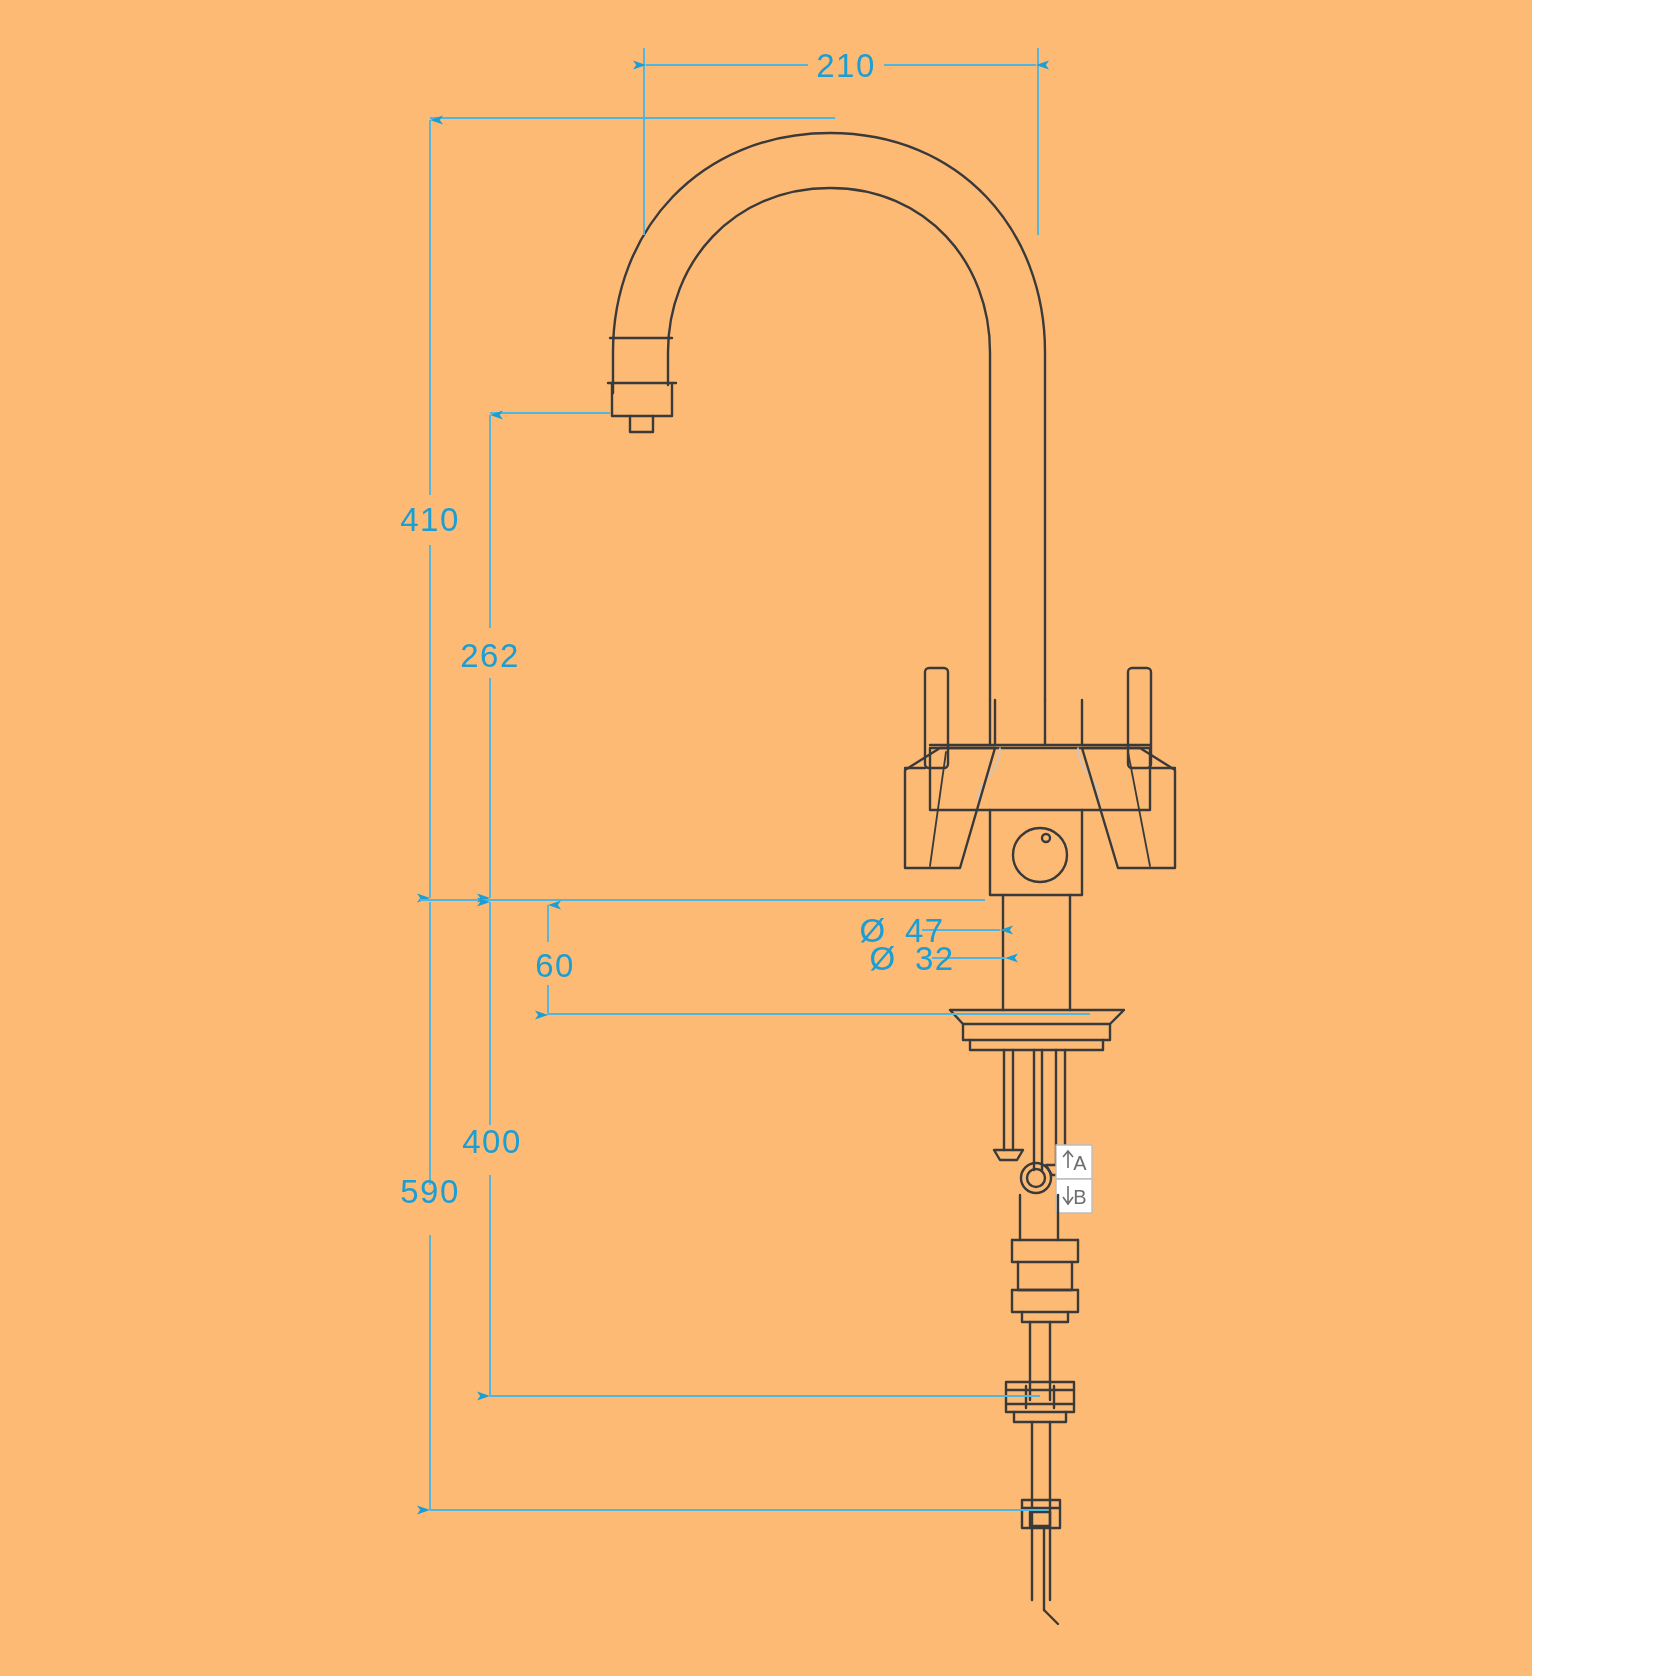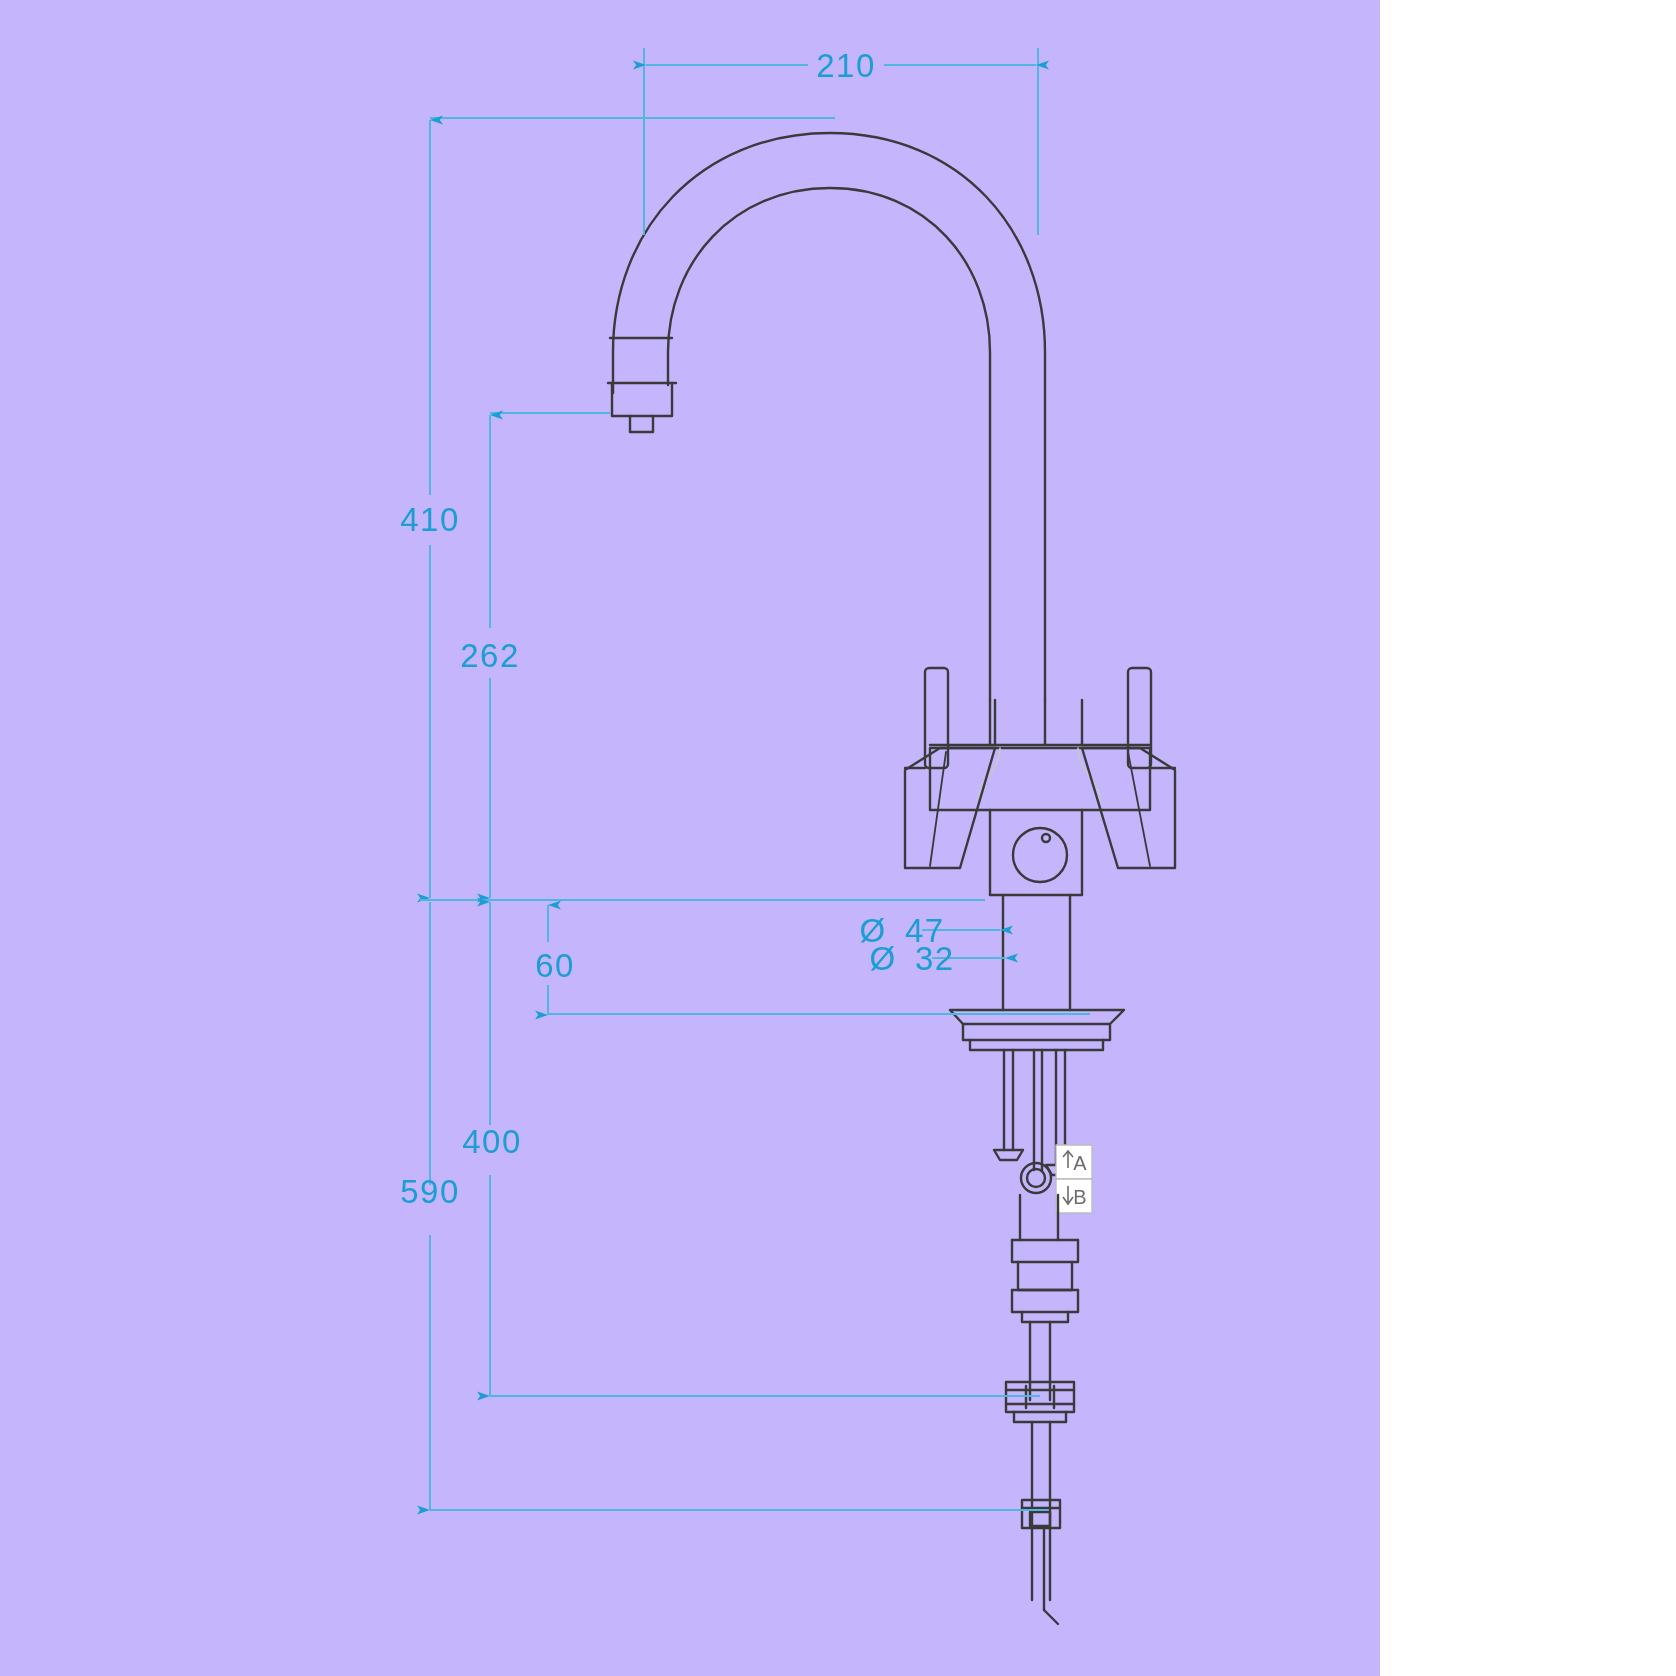--- a/index.html
+++ b/index.html
@@ -5,23 +5,23 @@
   html, body {
     margin: 0;
     padding: 0;
     background: #ffffff;
   }
   body {
     font-family: "Liberation Sans", sans-serif;
   }
   #sheet {
     position: relative;
-    width: 1380px;
+    width: 1532px;
     height: 1676px;
-    background: #c4b5fd;
+    background: #fdba74;
     overflow: hidden;
   }
   #sheet svg {
     position: absolute;
     left: 0;
     top: 0;
   }
   .dim-text-lg {
     font-family: "Liberation Sans", sans-serif;
     font-size: 33px;

